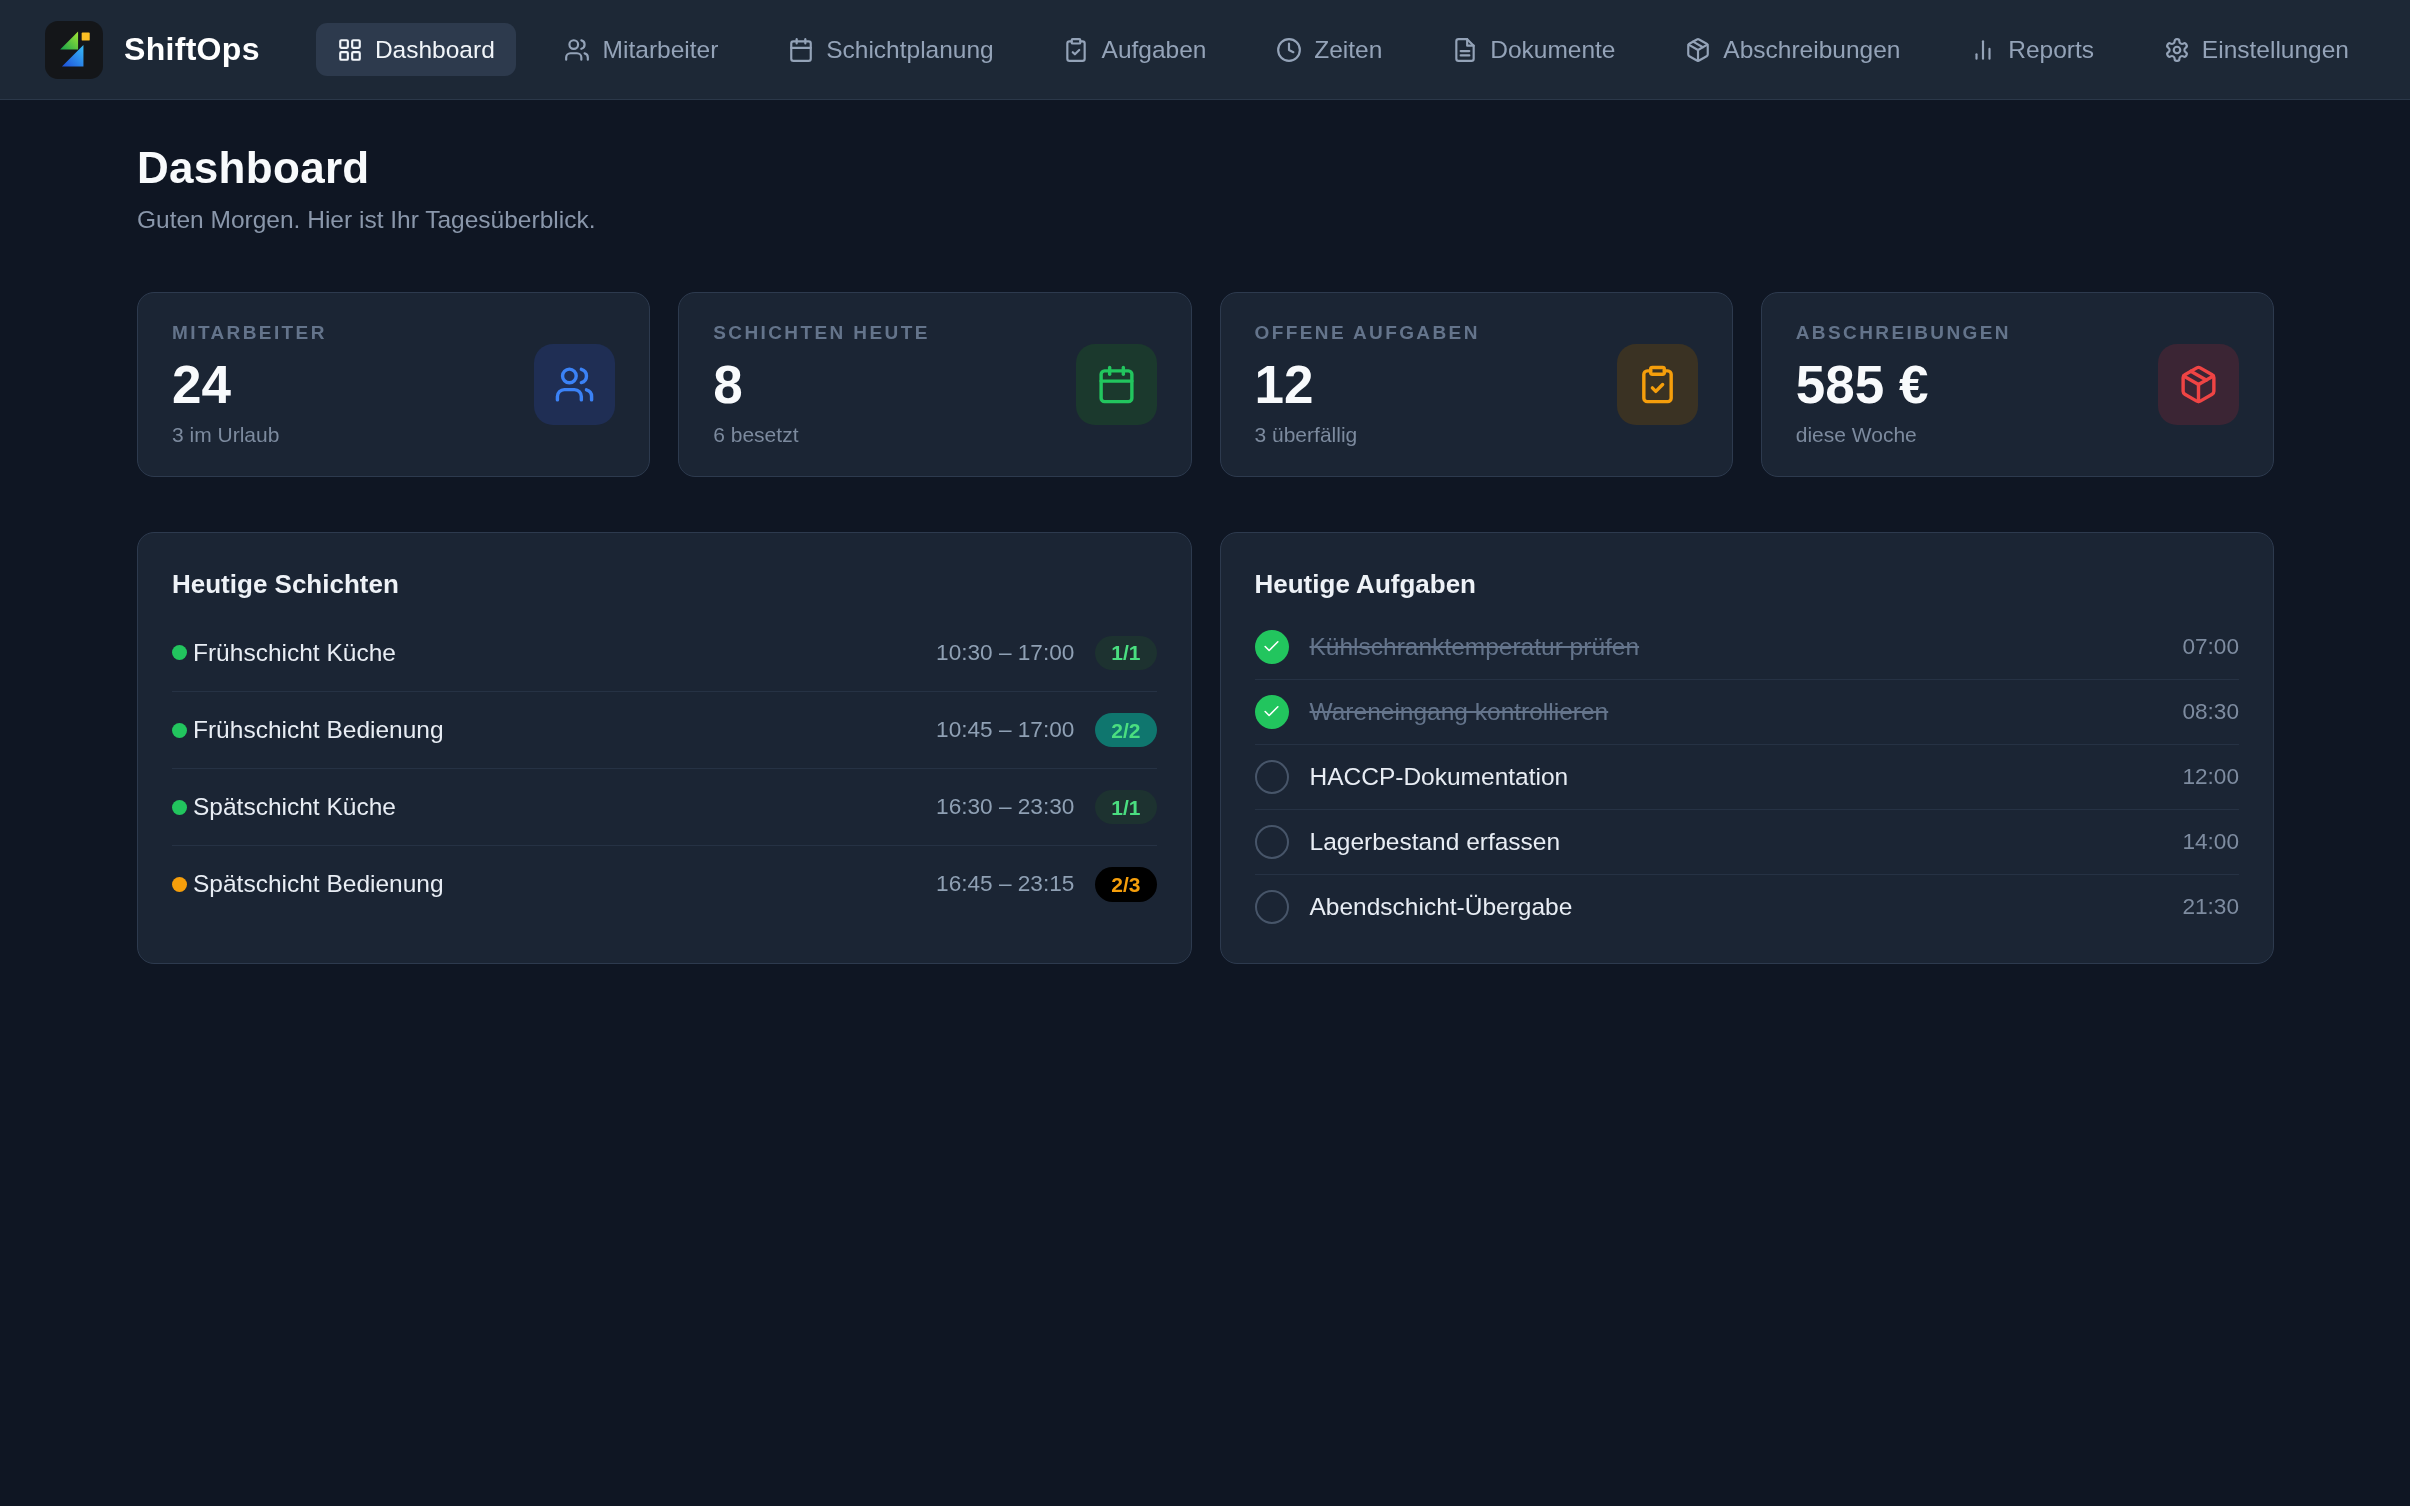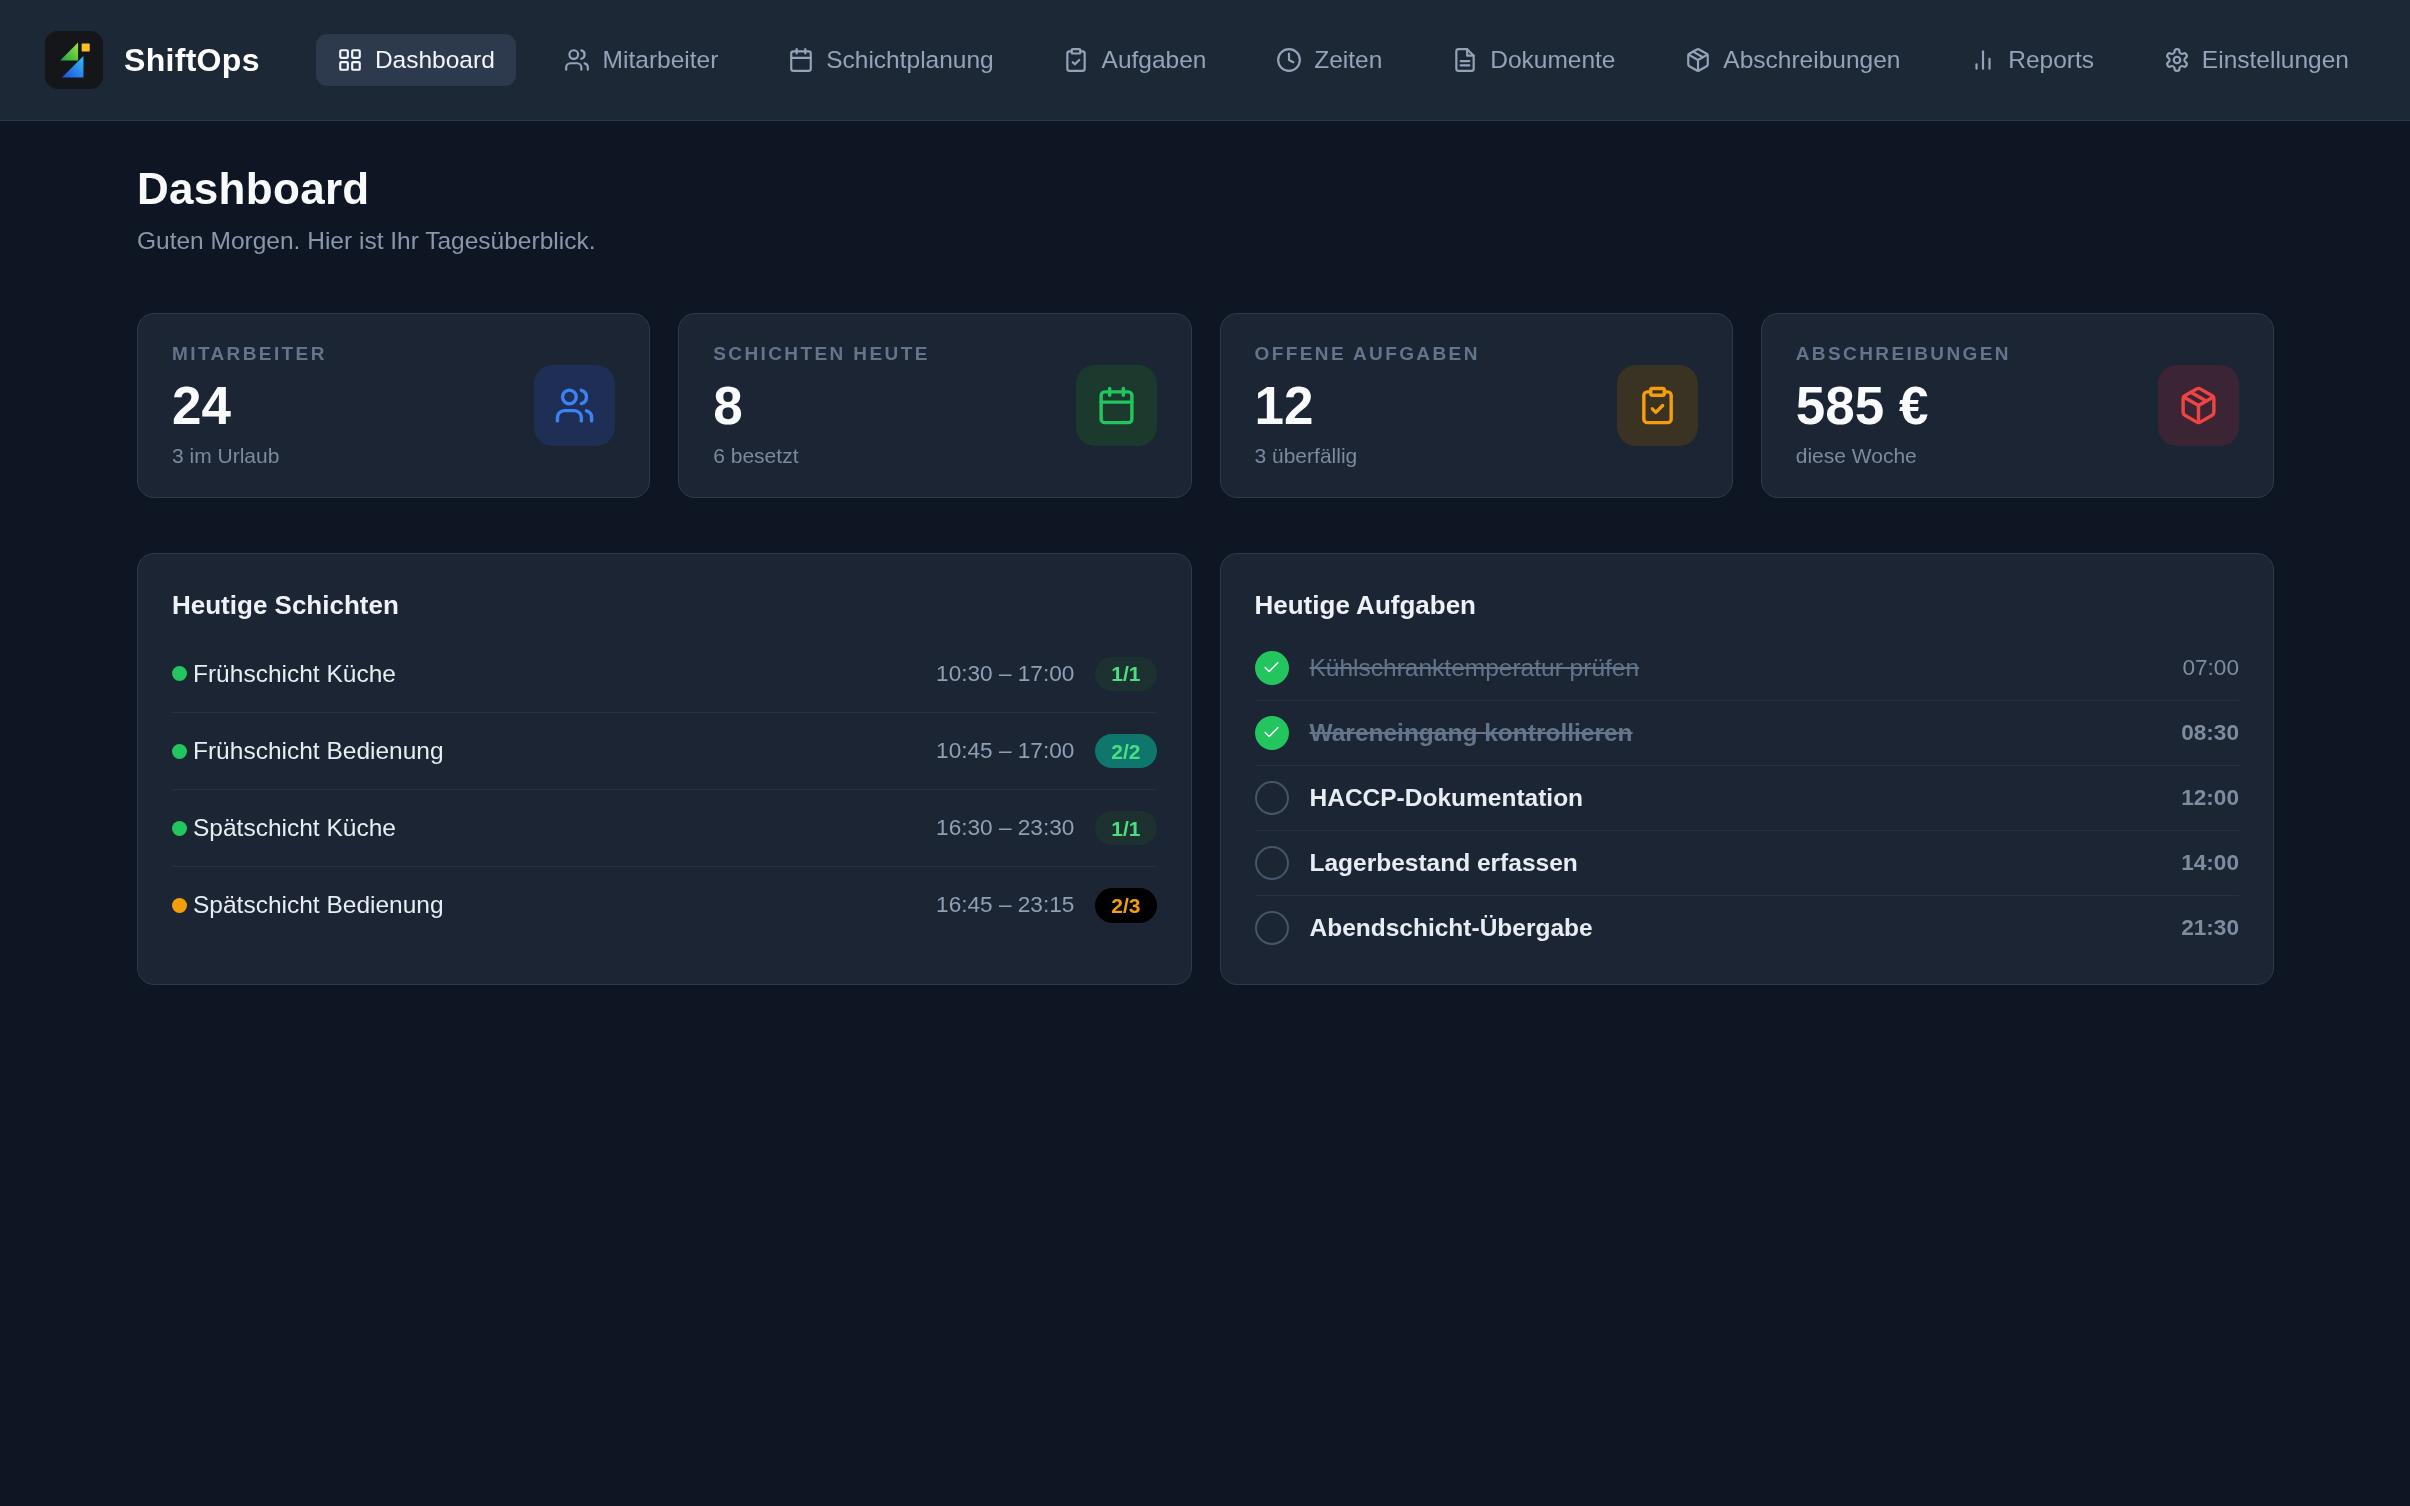--- a/index.html
+++ b/index.html
@@ -7,21 +7,21 @@
   body {
     width:2411px; height:1507px;
     background:#0f1623;
     font-family:"Liberation Sans", sans-serif;
     color:#e5eaf2;
     overflow:hidden;
   }
 
   
   header {
-    height:121px;
+    height:100px;
     background:#1d2836;
     border-bottom:0.9px solid #2b3849;
     display:flex; align-items:center;
     padding:0 41px 0 45px;
     gap:56px;
   }
   .brand { display:flex; align-items:center; gap:21px; }
   .logo {
     width:58px; height:58px; border-radius:13px;
     background:#141619;
@@ -83,21 +83,21 @@
   .shift-row + .shift-row { border-top:0.9px solid #263244; }
   .dot { width:15px; height:15px; border-radius:50%; flex:0 0 auto; }
   .shift-name { flex:1; font-size:24.5px; color:#e8edf4; }
   .shift-time { font-size:22.6px; color:#8fa0b4; margin-right:15px; }
   .badge {
     font-size:21px; font-weight:bold;
     padding:6.6px 16px; border-radius:941px; line-height:1;
   }
 
   .task-row { display:flex; align-items:center; gap:21px; padding:15px 0; }
-  .task-row + .task-row { border-top:0.9px solid #263244;font-weight:bold; }
+  .task-row + .task-row { border-top:0.9px solid #263244; }
   .task-check {
     width:34px; height:34px; border-radius:50%;
     display:flex; align-items:center; justify-content:center;
     flex:0 0 auto; cursor:pointer;
   }
   .task-check.open { border:2.8px solid #475569; background:transparent; }
   .task-check.done { background:#22c55e; }
   .task-check svg { width:19px; height:19px; stroke:#ffffff; }
   .task-name { flex:1; font-size:24.5px; color:#e8edf4; }
   .task-name.done { color:#64748b; text-decoration:line-through; }

